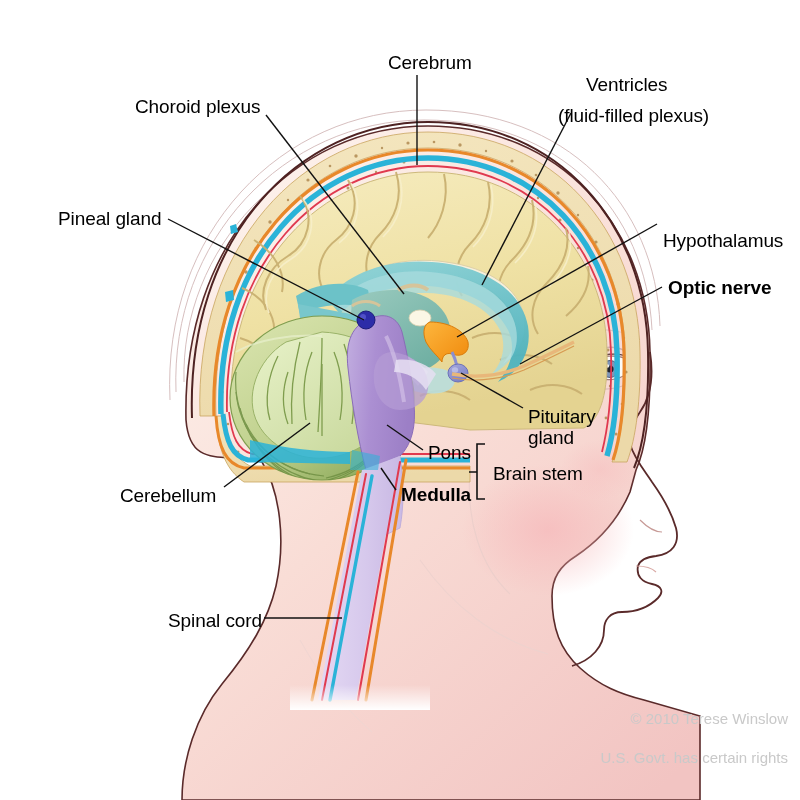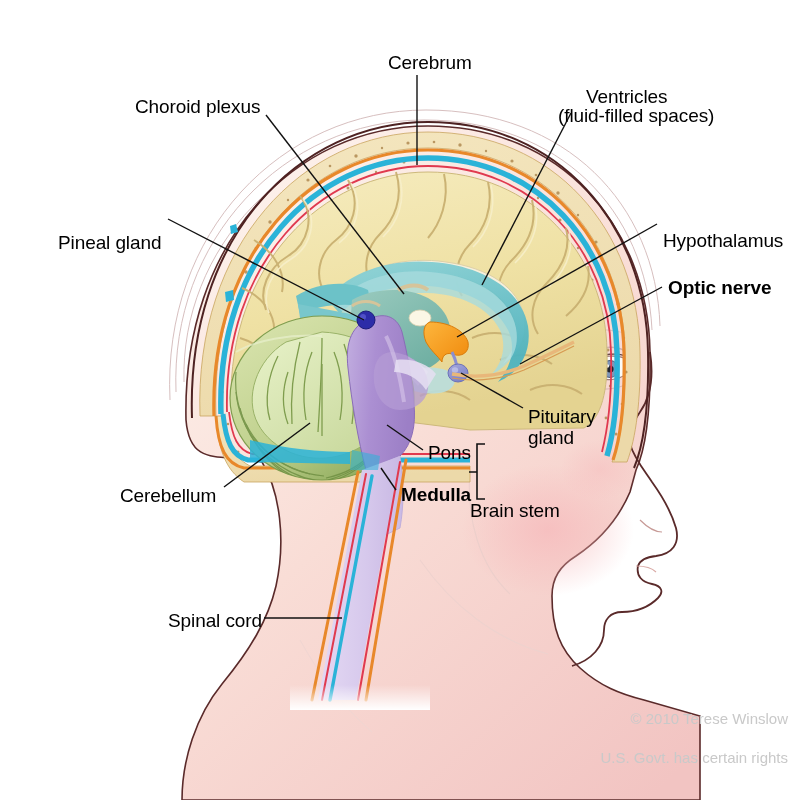--- a/index.html
+++ b/index.html
@@ -445,29 +445,29 @@
       </g>
 
     <g id="bracket-group" stroke="#111111" stroke-width="1.6" fill="none">
         <path d="M485,444 L477,444 L477,499 L485,499 M477,472 L469,472"></path>
       </g>
   </svg>
 
   <div id="label-layer">
       <div class="lbl" style="left: 388px; top: 52px;">Cerebrum</div>
       <div class="lbl" style="left: 135px; top: 96px;">Choroid plexus</div>
-      <div class="lbl" style="left: 586px; top: 86px;">Ventricles</div>
-      <div class="lbl" style="left: 558px; top: 105px;">(fluid-filled spaces)</div>
-      <div class="lbl" style="left: 58px; top: 208px; margin-top: 24px;">Pineal gland</div>
+      <div class="lbl" style="left: 586px; top: 74px;">Ventricles</div>
+      <div class="lbl" style="left: 558px; top: 105px;">(fluid-filled plexus)</div>
+      <div class="lbl" style="left: 58px; top: 208px;">Pineal gland</div>
       <div class="lbl" style="left: 663px; top: 212px; margin-top: 18px;">Hypothalamus</div>
       <div class="lbl" style="left: 668px; top: 277px; font-weight: bold;">Optic nerve</div>
       <div class="lbl" style="left: 528px; top: 406px;">Pituitary</div>
       <div class="lbl" style="left: 528px; top: 427px;">gland</div>
       <div class="lbl" style="left: 428px; top: 442px;">Pons</div>
-      <div class="lbl" style="left: 470px; top: 463px; margin-top: 37px;">Brain stem</div>
+      <div class="lbl" style="left: 493px; top: 463px;">Brain stem</div>
       <div class="lbl" style="left: 401px; top: 484px; font-weight: bold;">Medulla</div>
       <div class="lbl" style="left: 120px; top: 485px;">Cerebellum</div>
       <div class="lbl" style="left: 168px; top: 610px;">Spinal cord</div>
     </div>
 
   <div class="copyright">
     <div>© 2010 Terese Winslow</div>
     <div>U.S. Govt. has certain rights</div>
   </div>
 

